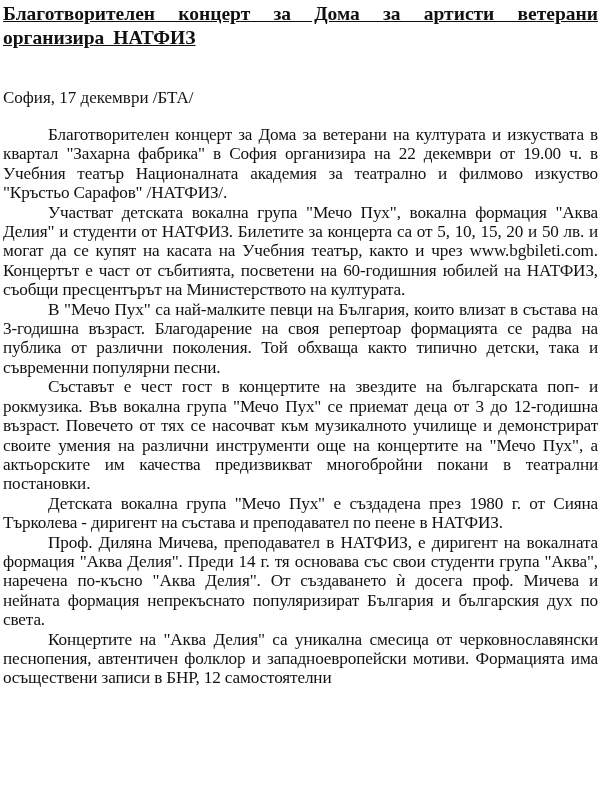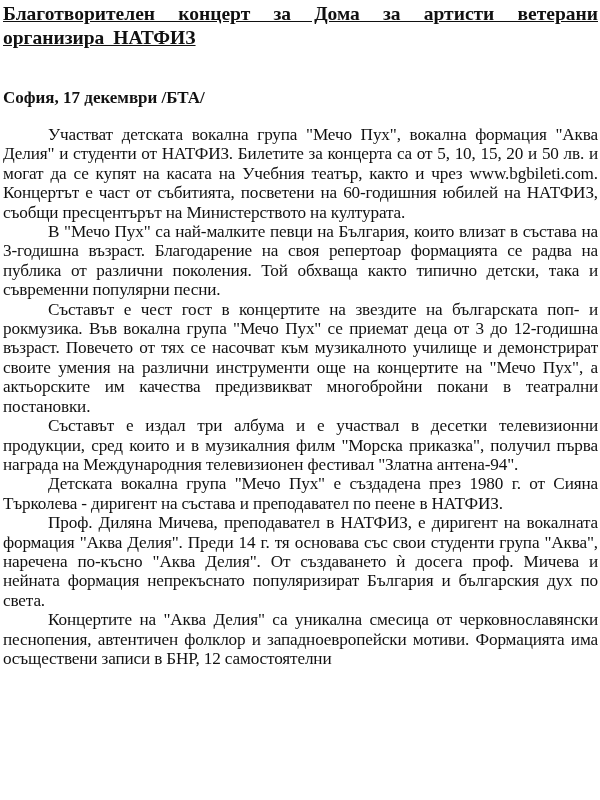--- a/index.html
+++ b/index.html
@@ -24,21 +24,21 @@
     .title {
       font-weight: bold;
       font-size: 19.5px;
       line-height: 24px;
       text-align: justify;
       margin: 2px 0 0 0;
       word-spacing: 4px;
       text-decoration: underline;
     }
     .dateline {
-      font-weight: bold;
+      font-weight: normal;
       font-size: 17px;
       line-height: 20px;
       margin: 38px 0 0 0;
     }
     .body {
       margin-top: 17px;
       font-size: 17.2px;
       line-height: 19.4px;
     }
     .para {
@@ -48,21 +48,21 @@
       letter-spacing: -0.15px;
     }
   </style>
 </head>
 <body>
 
 <div class="page">
   <h1 class="title">Благотворителен концерт за Дома за артисти ветерани организира НАТФИЗ</h1>
   <p class="dateline">София, 17 декември /БТА/</p>
   <div class="body">
+    <p class="para">Благотворителен  концерт за Дома за ветерани на културата и изкуствата в квартал "Захарна фабрика" в София организира на 22 декември от 19.00 ч. в Учебния  театър Националната академия за театрално и филмово изкуство "Кръстьо Сарафов" /НАТФИЗ/.</p>
     <p class="para">Участват детската вокална група "Мечо Пух", вокална формация "Аква Делия" и студенти от НАТФИЗ. Билетите за концерта са от 5, 10, 15, 20 и 50 лв. и могат да се купят на касата на Учебния театър, както и чрез www.bgbileti.com. Концертът е част от събитията, посветени на 60-годишния юбилей на НАТФИЗ, съобщи пресцентърът на Министерството на културата.</p>
     <p class="para">В "Мечо Пух" са най-малките певци на България, които влизат в състава на 3-годишна възраст. Благодарение на своя репертоар формацията се радва на публика от различни поколения. Той обхваща както типично детски, така и съвременни популярни песни.</p>
     <p class="para">Съставът е чест гост в концертите на звездите на българската поп- и рокмузика. Във вокална група "Мечо Пух" се приемат деца от 3 до 12-годишна възраст.  Повечето от тях се насочват към музикалното училище и демонстрират своите умения на  различни инструменти още на концертите на "Мечо Пух", а актьорските им качества предизвикват многобройни покани в театрални постановки.</p>
-    <p class="para">Съставът е издал три албума и е участвал в десетки телевизионни продукции, сред които и в музикалния филм "Морска приказка", получил първа награда на Международния телевизионен фестивал "Златна антена-94".</p>
     <p class="para">Детската вокална група "Мечо Пух" е създадена през 1980 г. от Сияна Търколева - диригент на състава и преподавател по пеене в НАТФИЗ.</p>
     <p class="para">Проф. Диляна Мичева, преподавател в НАТФИЗ, е диригент на вокалната формация "Аква Делия".  Преди 14 г. тя основава със свои студенти група "Аква", наречена по-късно "Аква Делия". От създаването ѝ досега проф. Мичева и нейната формация непрекъснато популяризират България и българския дух по света.</p>
     <p class="para">Концертите на "Аква Делия" са уникална смесица от черковнославянски песнопения, автентичен фолклор и западноевропейски мотиви. Формацията има осъществени записи в БНР, 12 самостоятелни</p>
   </div>
 </div>
 
 </body></html>

